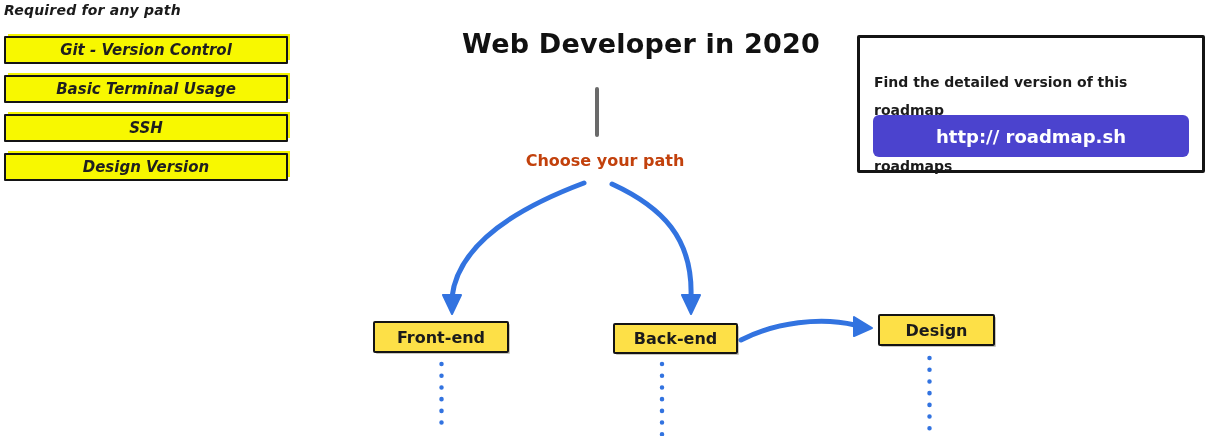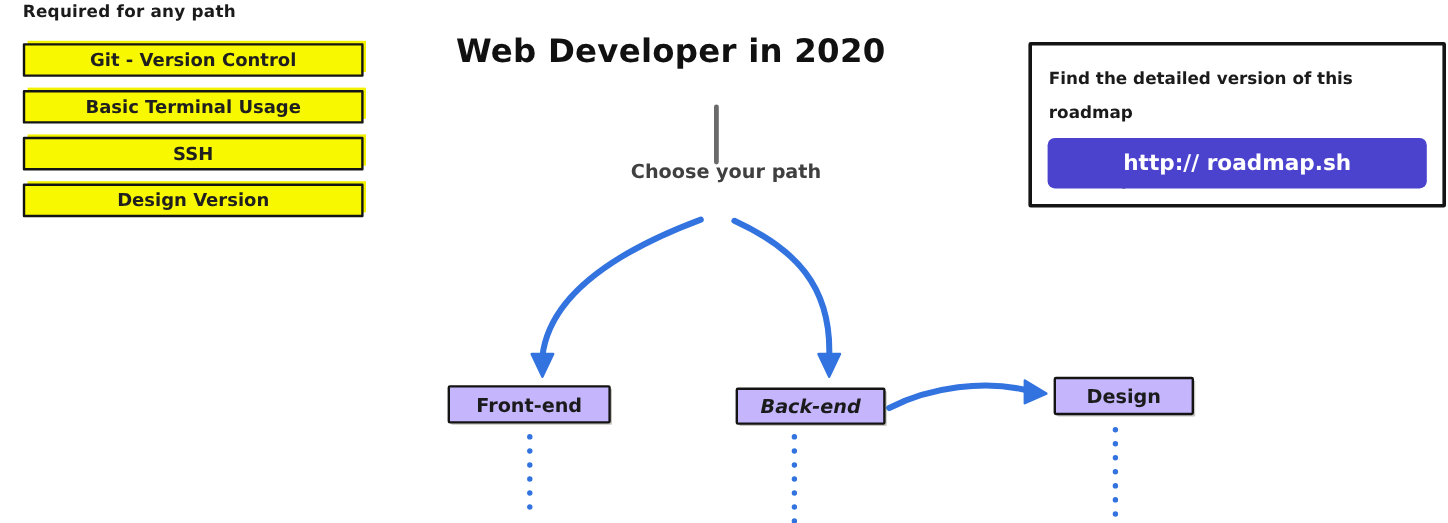--- a/index.html
+++ b/index.html
@@ -1,59 +1,59 @@
 <!DOCTYPE html>
 <html><head>
 <meta charset="utf-8">
 <style>
   html,body{margin:0;padding:0;background:#fff;}
   .canvas{
     position:relative;width:1207px;height:436px;background:#ffffff;
     font-family:"DejaVu Sans","Liberation Sans",sans-serif;overflow:hidden;
   }
   
-  .left-panel{position:absolute;left:18px;top:2px;width:288px;}
+  .left-panel{position:absolute;left:3px;top:2px;width:288px;font-style:italic;}
   .panel-title{font-size:14px;font-weight:bold;color:#1b1b1b;padding-left:1px;letter-spacing:0.2px;}
   .panel-items{position:absolute;left:1px;top:34px;width:284px;display:flex;flex-direction:column;gap:11px;}
   .ybox{
     height:24px;background:#f8f800;border:2px solid #141414;border-radius:1px;
     display:flex;align-items:center;justify-content:center;
     font-size:15px;font-weight:bold;color:#1f1f1f;
     box-shadow:3px -3px 0 -1px #f2f200;
     cursor:pointer;
   }
   
   .page-title{
-    position:absolute;left:380px;top:28px;width:440px;margin:0;text-align:left;
+    position:absolute;left:380px;top:28px;width:440px;margin:0;text-align:right;
     font-size:27px;font-weight:800;color:#111;letter-spacing:0.2px;
   }
   .vline{position:absolute;left:595px;top:87px;width:4px;height:50px;background:#6a6a6a;border-radius:2px;}
   .choose-label{
-    position:absolute;left:455px;top:133px;width:300px;text-align:center;
-    font-size:16px;font-weight:bold;color:#404040;
+    position:absolute;left:455px;top:151px;width:300px;text-align:center;
+    font-size:16px;font-weight:bold;color:#c2410c;
   }
   
   .arrows{position:absolute;left:0;top:0;width:1207px;height:436px;pointer-events:none;}
   
   .node{
-    position:absolute;background:#c4b5fd;border:2px solid #141414;border-radius:2px;
+    position:absolute;background:#fde047;border:2px solid #141414;border-radius:2px;
     display:flex;align-items:center;justify-content:center;
     font-size:16px;font-weight:bold;color:#1b1b1b;cursor:pointer;
     box-shadow:2px 2px 0 -1px rgba(40,30,0,0.25);
   }
   .node-frontend{left:373px;top:321px;width:132px;height:28px;}
-  .node-backend{left:613px;top:323px;width:121px;height:27px;font-style:italic;}
+  .node-backend{left:613px;top:323px;width:121px;height:27px;}
   .node-devops{left:878px;top:314px;width:113px;height:28px;}
   
   .info-box{
     position:absolute;left:857px;top:35px;width:342px;height:132px;
     background:#fff;border:3px solid #141414;border-radius:2px;
   }
   .info-line{margin:0;padding:0 0 0 14px;font-size:14px;font-weight:bold;color:#1b1b1b;line-height:28px;}
-  .info-line.first{padding-top:14px;}
+  .info-line.first{padding-top:30px;}
   .url-btn{
     position:absolute;left:13px;top:77px;width:316px;height:42px;
     background:#4b43ce;border-radius:6px;border:none;
     display:flex;align-items:center;justify-content:center;
     font-family:inherit;font-size:18px;font-weight:bold;color:#ffffff;cursor:pointer;
   }
 </style>
 </head>
 <body>
 

